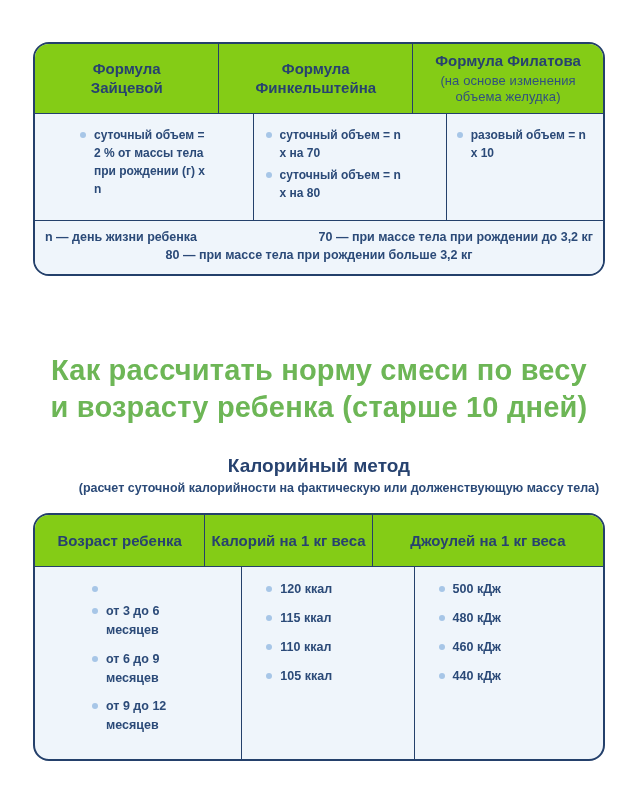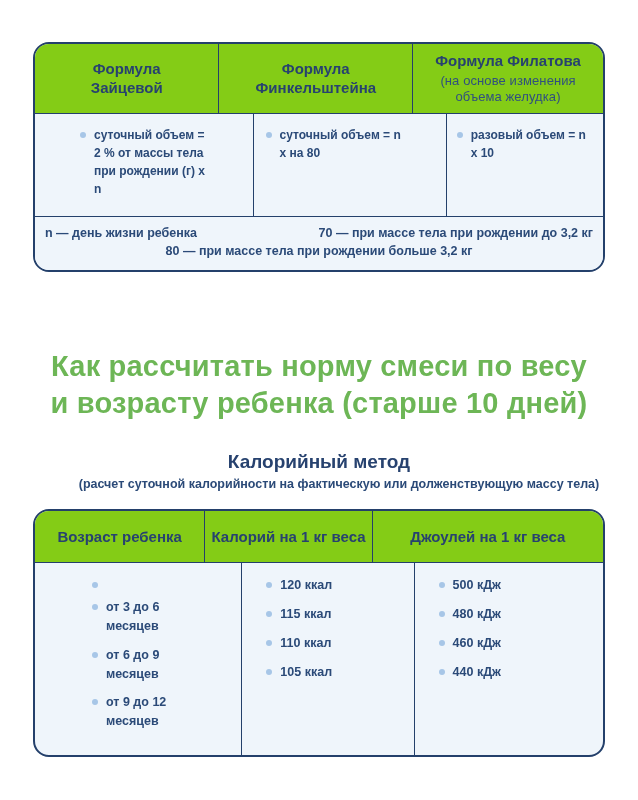--- a/index.html
+++ b/index.html
@@ -47,21 +47,21 @@
     align-items: center;
     text-align: center;
     color: #27426f;
     font-weight: 700;
     font-size: 15px;
     line-height: 1.25;
     padding: 8px 6px;
   }
   .th + .th { border-left: 1.5px solid #24406b; }
   .t1-head { min-height: 54px; }
-  .t2-head { min-height: 52px; }
+  .t2-head { min-height: 52px; justify-content: flex-end; }
   .two-line { max-width: 125px; }
   .th-note {
     font-weight: 400;
     font-size: 13px;
     letter-spacing: 0.1px;
     margin-top: 2px;
     color: #30507f;
   }
 
   .tbody { display: flex; }
@@ -153,20 +153,24 @@
     <div class="tbody t1-body">
       <div class="td col-a">
         <div class="li">
           <span class="dot"></span>
           <span>суточный объем = 2 % от массы тела при рождении (г) x n</span>
         </div>
       </div>
       <div class="td col-b">
         <div class="li">
           <span class="dot"></span>
+          <span>суточный объем = n x на 70</span>
+        </div>
+        <div class="li">
+          <span class="dot"></span>
           <span>суточный объем = n x на 80</span>
         </div>
       </div>
       <div class="td col-c pad-lg">
         <div class="li">
           <span class="dot"></span>
           <span>разовый объем = n x 10</span>
         </div>
       </div>
     </div>

